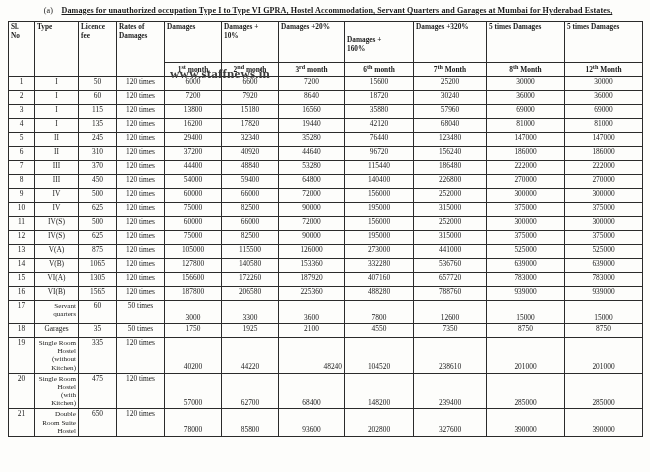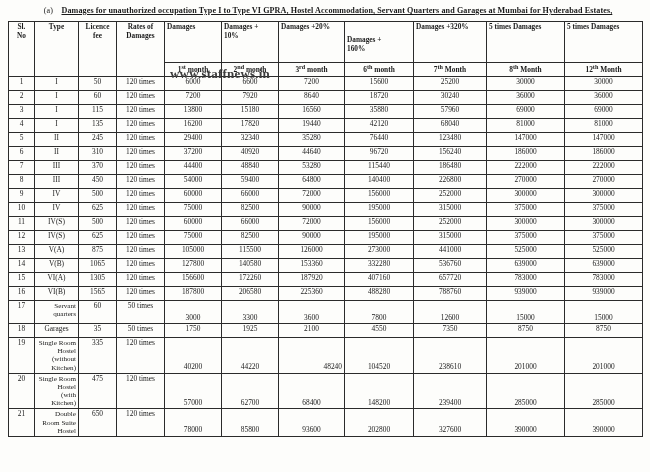--- a/index.html
+++ b/index.html
@@ -63,21 +63,20 @@
   thead th {
     font-weight: bold;
     font-size: 7.3px;
     text-align: left;
     padding: 2px 3px;
     height: 38px;
     vertical-align: top;
     position: relative;
   }
   th.c-sl, th.c-type, th.c-lic, th.c-rates {
-    text-align: center;
     vertical-align: top;
   }
   .sub-head-row th {
     height: auto;
     font-weight: bold;
     font-size: 7.4px;
     text-align: center;
     padding: 2px 2px 3px 2px;
   }
   tbody td {

